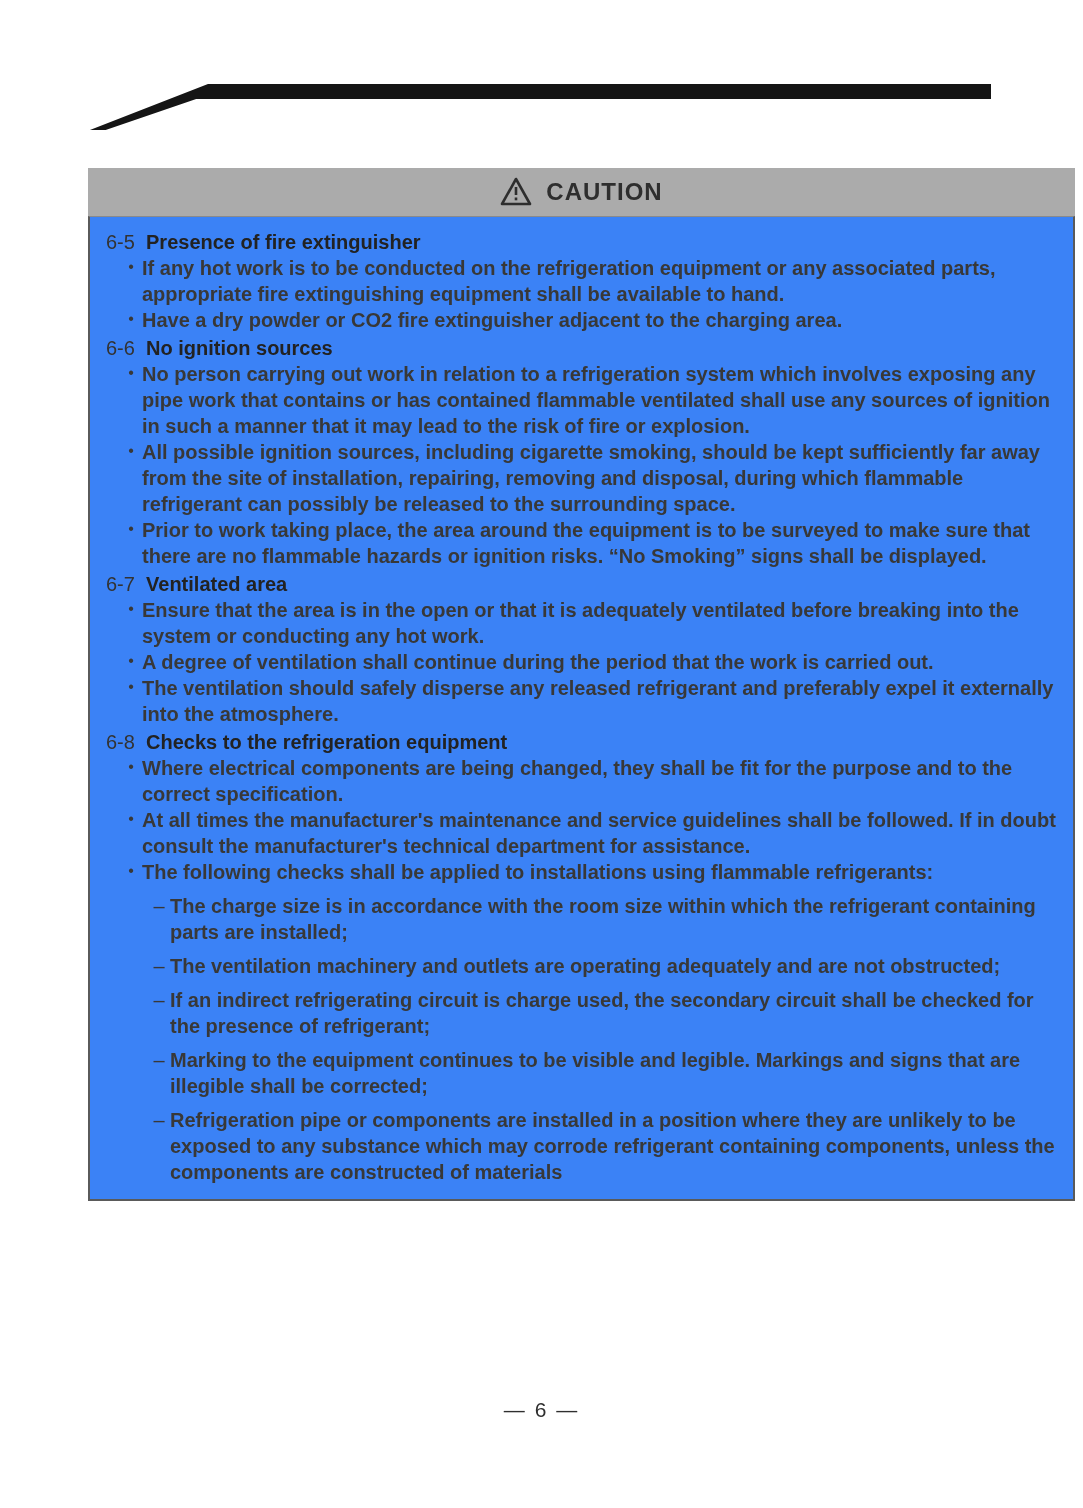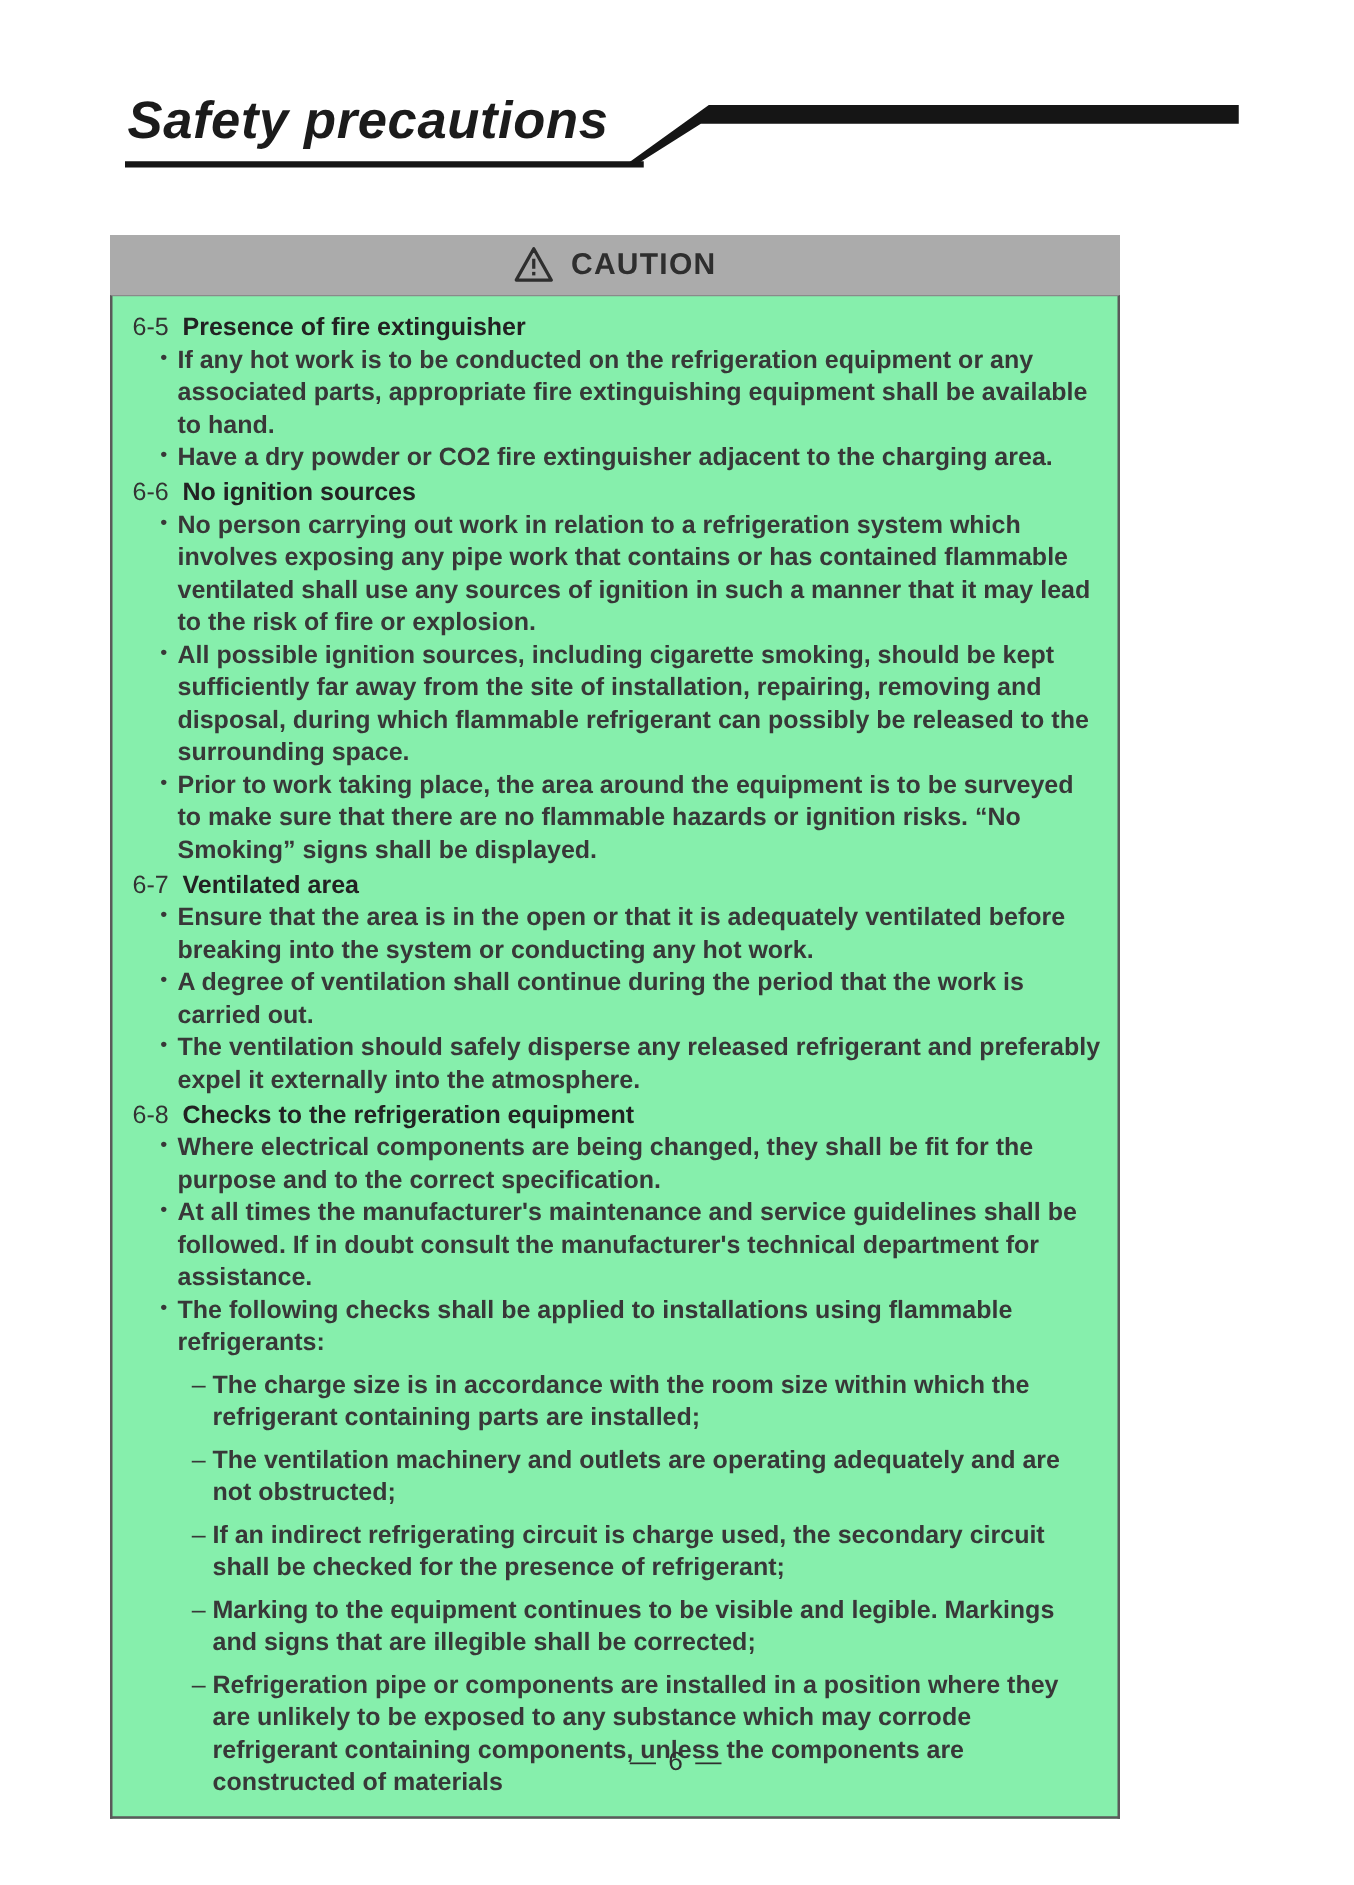--- a/index.html
+++ b/index.html
@@ -41,42 +41,42 @@
   .title-swoosh {
     flex: 1;
     height: 58px;
     margin-left: -14px;
   }
 
   
   .caution-box {
     position: absolute;
     left: 88px;
-    top: 188px;
-    width: 808px;
+    top: 168px;
+    width: 987px;
   }
   .caution-header {
     background: #ababab;
     height: 48px;
     display: flex;
     align-items: center;
     justify-content: center;
     gap: 14px;
   }
   .warn-icon { display: inline-flex; }
   .caution-label {
     font-size: 24px;
     font-weight: bold;
     color: #2e2e2e;
     letter-spacing: 1px;
   }
   .caution-body {
     border: 2px solid #5a5a5a;
     border-top: 1px solid #8a8a8a;
-    background: #86efac;
+    background: #3b82f6;
     padding: 10px 12px 14px 16px;
     font-size: 20px;
     line-height: 26px;
     color: #383838;
   }
 
   .sec-heading { margin-top: 2px; }
   .sec-num { font-weight: normal; color: #333; }
   .sec-title { font-weight: bold; color: #222; }
 
@@ -113,23 +113,20 @@
     color: #2f2f2f;
     letter-spacing: 2px;
   }
 </style>
 </head>
 <body>
 
 <div class="page">
 
   <div class="header-row">
-    <div class="title-wrap">
-      <span class="page-title">Safety precautions</span>
-    </div>
     <svg class="title-swoosh" viewBox="0 0 460 58" preserveAspectRatio="none" aria-hidden="true">
       <polygon points="62,12 460,12 460,27 56,27 10,58 2,58" fill="#151515"></polygon>
     </svg>
   </div>
 
   <div class="caution-box">
     <div class="caution-header">
       <span class="warn-icon">
         <svg width="32" height="30" viewBox="0 0 32 30" aria-hidden="true">
           <path d="M16 2 L30 27 H2 Z" fill="none" stroke="#2e2e2e" stroke-width="2.6" stroke-linejoin="round"></path>

